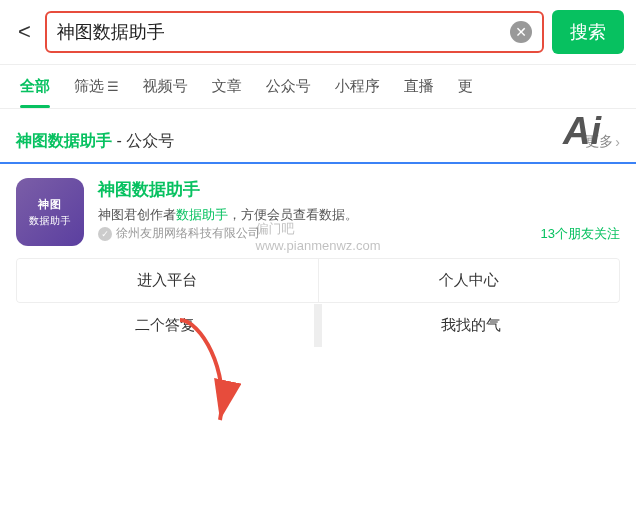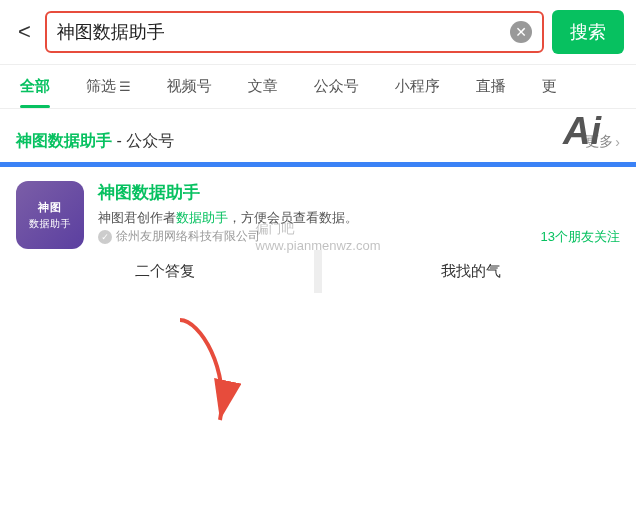--- a/index.html
+++ b/index.html
@@ -72,21 +72,20 @@
 
     
     .tabs {
       display: flex;
       align-items: center;
       padding: 0 8px;
       background: #fff;
       border-bottom: 1px solid #eee;
       overflow-x: auto;
       white-space: nowrap;
-      gap: 12px;
     }
     .tabs::-webkit-scrollbar { display: none; }
     .tab-item {
       padding: 12px 12px;
       font-size: 15px;
       color: #555;
       cursor: pointer;
       flex-shrink: 0;
       position: relative;
     }
@@ -128,21 +127,21 @@
     
     .section {
       background: #fff;
       margin-top: 8px;
     }
     .section-header {
       display: flex;
       align-items: center;
       justify-content: space-between;
       padding: 14px 16px 10px 16px;
-      border-bottom: 5px solid #3b82f6;
+      border-bottom: 2px solid #3b82f6;
     }
     .section-title {
       font-size: 16px;
       color: #333;
     }
     .section-title .keyword {
       color: #07c160;
       font-weight: bold;
     }
     .section-more {
@@ -374,20 +373,24 @@
           <div class="card-meta">
             <div class="card-company">
               <span class="verified-icon">✓</span>
               <span>徐州友朋网络科技有限公司</span>
             </div>
             <div class="follow-count">13个朋友关注</div>
           </div>
         </div>
       </div>
 
+      <div class="action-buttons">
+        <div class="action-btn">进入平台</div>
+        <div class="action-btn">个人中心</div>
+      </div>
       <div class="action-buttons-bottom">
         <div class="action-btn-bottom">二个答复</div>
         <div class="action-btn-bottom">我找的气</div>
       </div>
     </div>
   </div>
 </div>
 
 <div class="watermark">
   <div>偏门吧</div>

